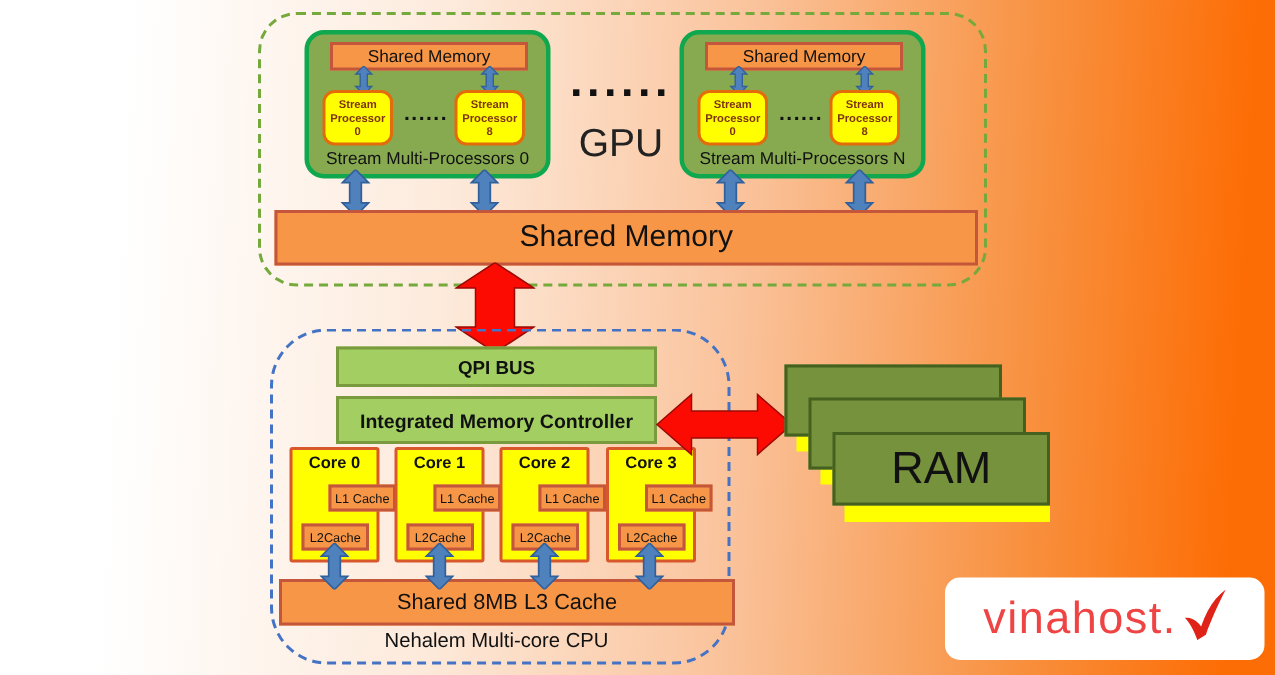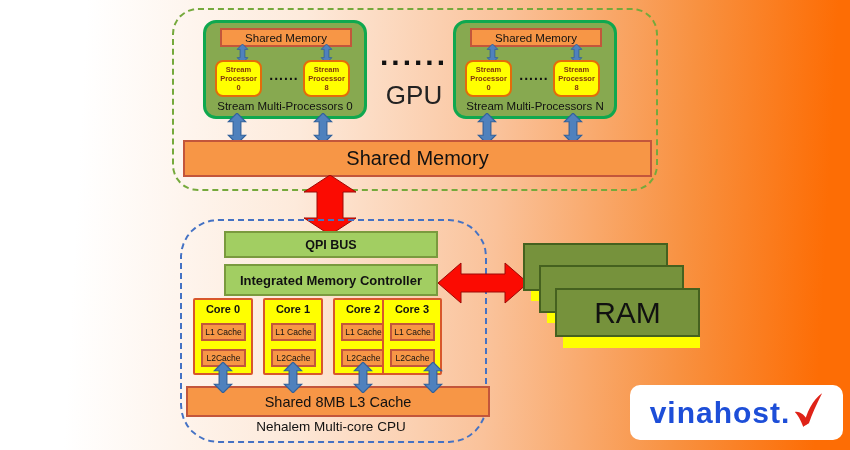--- a/index.html
+++ b/index.html
@@ -29,42 +29,42 @@
   .gma0 { left:227px; } .gma1 { left:313px; } .gma2 { left:477px; } .gma3 { left:563px; }
   .global-mem { left:183px; top:140px; width:469px; height:37px; background:#f79646; border:2px solid #c3563b; font-size:20px; }
   .red-v { left:303px; top:175px; width:54px; height:60px; }
 
   
   .cpu-border { left:180px; top:219px; width:307px; height:224px; border:2px dashed #4472c4; border-radius:38px; }
   .greenbar { background:#a2ce62; border:2px solid #7a9a3e; font-weight:bold; }
   .qpi { left:224px; top:231px; width:214px; height:27px; font-size:12.5px; }
   .imc { left:224px; top:264px; width:214px; height:32px; font-size:13px; }
   .core { top:298px; width:60px; height:77px; background:#ffff00; border:2px solid #d8572b; border-radius:2px; }
-  .c0 { left:193px; } .c1 { left:263px; } .c2 { left:333px; } .c3 { left:382px; }
+  .c0 { left:193px; } .c1 { left:263px; } .c2 { left:333px; } .c3 { left:404px; }
   .core-title { margin-top:3px; text-align:center; font-size:11px; font-weight:bold; }
   .cache { position:absolute; left:6px; width:45px; height:18px; background:#f79646; border:2px solid #c3563b; box-sizing:border-box;
            display:flex; align-items:center; justify-content:center; font-size:8.5px; }
-  .cache.l1 { top:23px; } .cache.l2 { top:49px; }
+  .cache.l1 { top:23px;margin-left:18px; } .cache.l2 { top:49px; }
   .l3 { left:186px; top:386px; width:304px; height:31px; background:#f79646; border:2px solid #c3563b; font-size:14.5px; }
   .l3-arrow { top:362px; width:20px; height:31px; }
   .la0 { left:213px; } .la1 { left:283px; } .la2 { left:353px; } .la3 { left:423px; }
   .cpu-caption { left:197px; top:419px; width:268px; text-align:center; font-size:13.5px; }
 
   
   .red-h { left:437px; top:261px; width:92px; height:44px; }
   .ram-rect { width:145px; height:48px; background:#76923c; border:2px solid #45611f; }
   .r0 { left:523px; top:243px; } .r1 { left:539px; top:265px; }
   .r2 { left:555px; top:288px; height:49px; font-size:30px; }
   .ram-shadow { position:absolute; width:137px; height:12px; background:#ffff00; }
   .s0 { left:531px; top:289px; } .s1 { left:547px; top:311px; } .s2 { left:563px; top:335px; height:13px; }
 
   
   .logo { left:630px; top:385px; width:213px; height:55px; background:#ffffff; border-radius:10px;
           display:flex; align-items:center; justify-content:center; gap:3px; }
-  .logo-text { font-size:30px; font-weight:bold; letter-spacing:1px; color:#1d4ed8; }
+  .logo-text { font-size:30px; font-weight:normal; letter-spacing:1px; color:#ef4444; }
   .logo-check { width:30px; height:36px; margin-top:-6px; }
 </style>
 </head>
 <body>
 
 <div class="stage">
 
   <div class="abs gpu-border"></div>
 
   <div class="abs sm sm-0">

